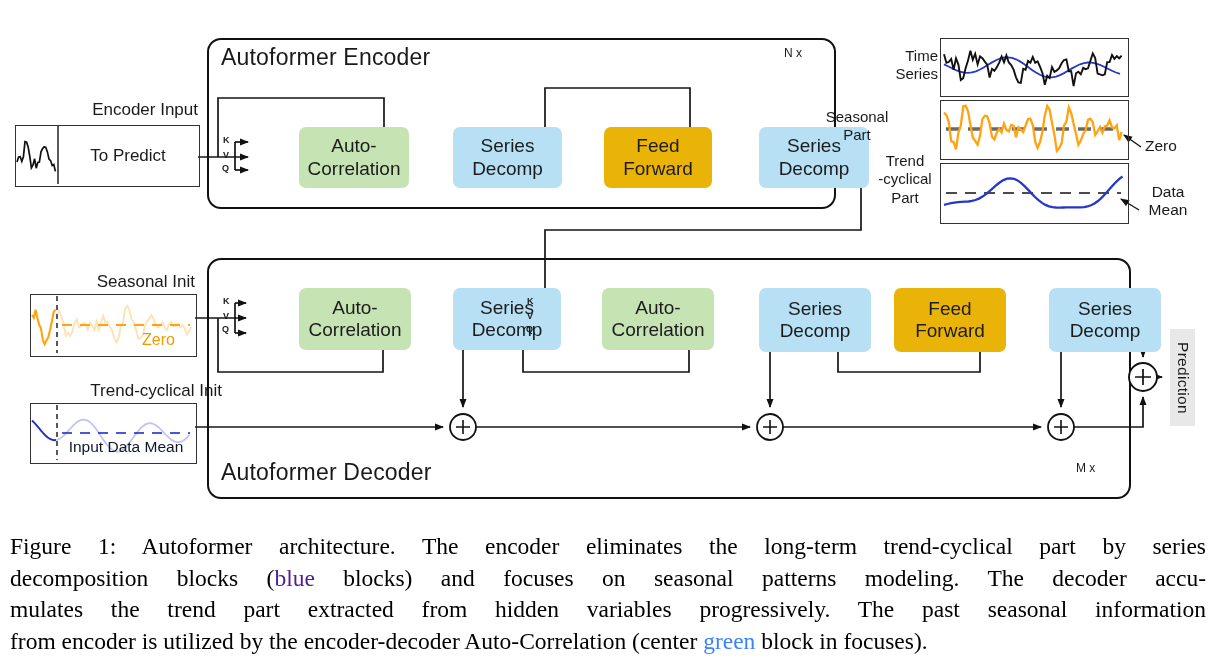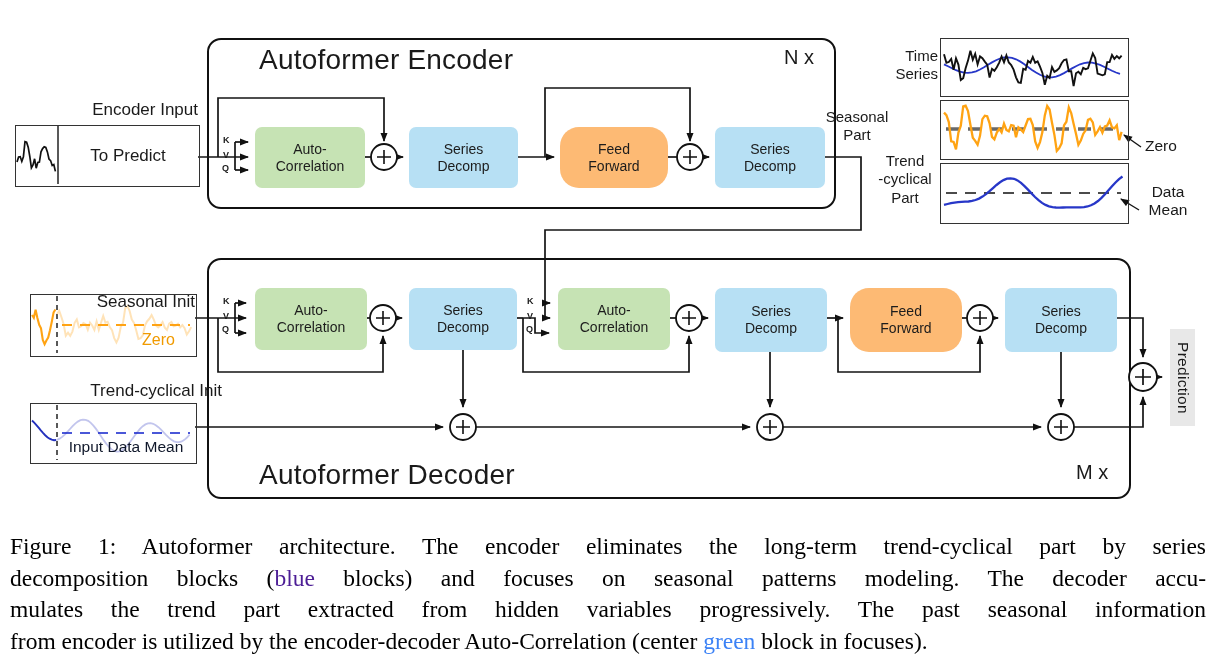--- a/index.html
+++ b/index.html
@@ -1,24 +1,24 @@
 <!DOCTYPE html>
 <html><head>
 <meta charset="utf-8">
 <style>
   html,body{margin:0;padding:0;background:#fff;width:1212px;height:667px;overflow:hidden;}
   .fig{position:relative;width:1212px;height:530px;font-family:"Liberation Sans",sans-serif;color:#1a1a1a;}
   .fig svg{position:absolute;left:0;top:0;z-index:1;}
   .abs{position:absolute;z-index:2;}
   .frame{position:absolute;z-index:0;border:2.6px solid #111;border-radius:14px;background:transparent;}
   .blk{position:absolute;z-index:2;border-radius:7px;display:flex;align-items:center;justify-content:center;
-       text-align:center;font-size:14px;line-height:1.18;white-space:pre-line;color:#1c1c1c;}
-  .blk.g{background:#C6E3B4;} .blk.b{background:#B7E0F4;} .blk.p{background:#fdba74;border-radius:19px;}
-  .ftitle{font-size:28px;letter-spacing:.2px;margin-left:38px;}
-  .rep{font-size:20px;}
+       text-align:center;font-size:19px;line-height:1.18;white-space:pre-line;color:#1c1c1c;margin-left:44px;}
+  .blk.g{background:#C6E3B4;} .blk.b{background:#B7E0F4;} .blk.p{background:#eab308;}
+  .ftitle{font-size:23px;letter-spacing:.2px;}
+  .rep{font-size:12px;}
   .kvq{position:absolute;z-index:3;font-size:9px;font-weight:bold;line-height:1;}
   .sbox{position:absolute;z-index:2;border:1.7px solid #333;background:transparent;}
   .ctr{display:flex;align-items:center;justify-content:center;text-align:center;}
   .ptitle{font-size:17px;text-align:right;}
   .plabel{font-size:15px;line-height:1.22;text-align:center;white-space:pre-line;}
   .ann{font-size:15.5px;line-height:1.15;white-space:pre-line;}
   .pred{writing-mode:vertical-rl;background:#e8e8e8;font-size:15.5px;letter-spacing:.3px;
         display:flex;align-items:center;justify-content:center;}
   .caption{position:absolute;left:10px;top:531px;width:1196px;z-index:2;
            font-family:"Liberation Serif",serif;font-size:23.5px;line-height:31.5px;color:#000;}
@@ -187,21 +187,21 @@
   <div class="kvq" style="left:223px;top:136px;">K</div>
   <div class="kvq" style="left:223px;top:151px;">V</div>
   <div class="kvq" style="left:222px;top:164px;">Q</div>
   <div class="kvq" style="left:223px;top:297px;">K</div>
   <div class="kvq" style="left:223px;top:312px;">V</div>
   <div class="kvq" style="left:222px;top:325px;">Q</div>
   <div class="kvq" style="left:527px;top:297px;">K</div>
   <div class="kvq" style="left:527px;top:312px;">V</div>
   <div class="kvq" style="left:526px;top:325px;">Q</div>
 
-  <div class="abs ptitle" style="left:30px;top:272px;width:165px;margin-top:20px;">Seasonal Init</div>
+  <div class="abs ptitle" style="left:30px;top:272px;width:165px;">Seasonal Init</div>
   <div class="sbox" style="left:30px;top:294px;width:165px;height:61px;"></div>
   <div class="abs ann" style="left:142px;top:331px;color:#F09A00;font-size:16px;">Zero</div>
 
   <div class="abs ptitle" style="left:32px;top:381px;width:190px;">Trend-cyclical Init</div>
   <div class="sbox" style="left:30px;top:403px;width:165px;height:59px;"></div>
   <div class="abs ann ctr" style="left:58px;top:438px;width:136px;color:#0f172a;font-size:15.5px;">Input Data Mean</div>
 
   <div class="sbox" style="left:940px;top:38px;width:187px;height:57px;"></div>
   <div class="sbox" style="left:940px;top:100px;width:187px;height:58px;"></div>
   <div class="sbox" style="left:940px;top:163px;width:187px;height:59px;"></div>

